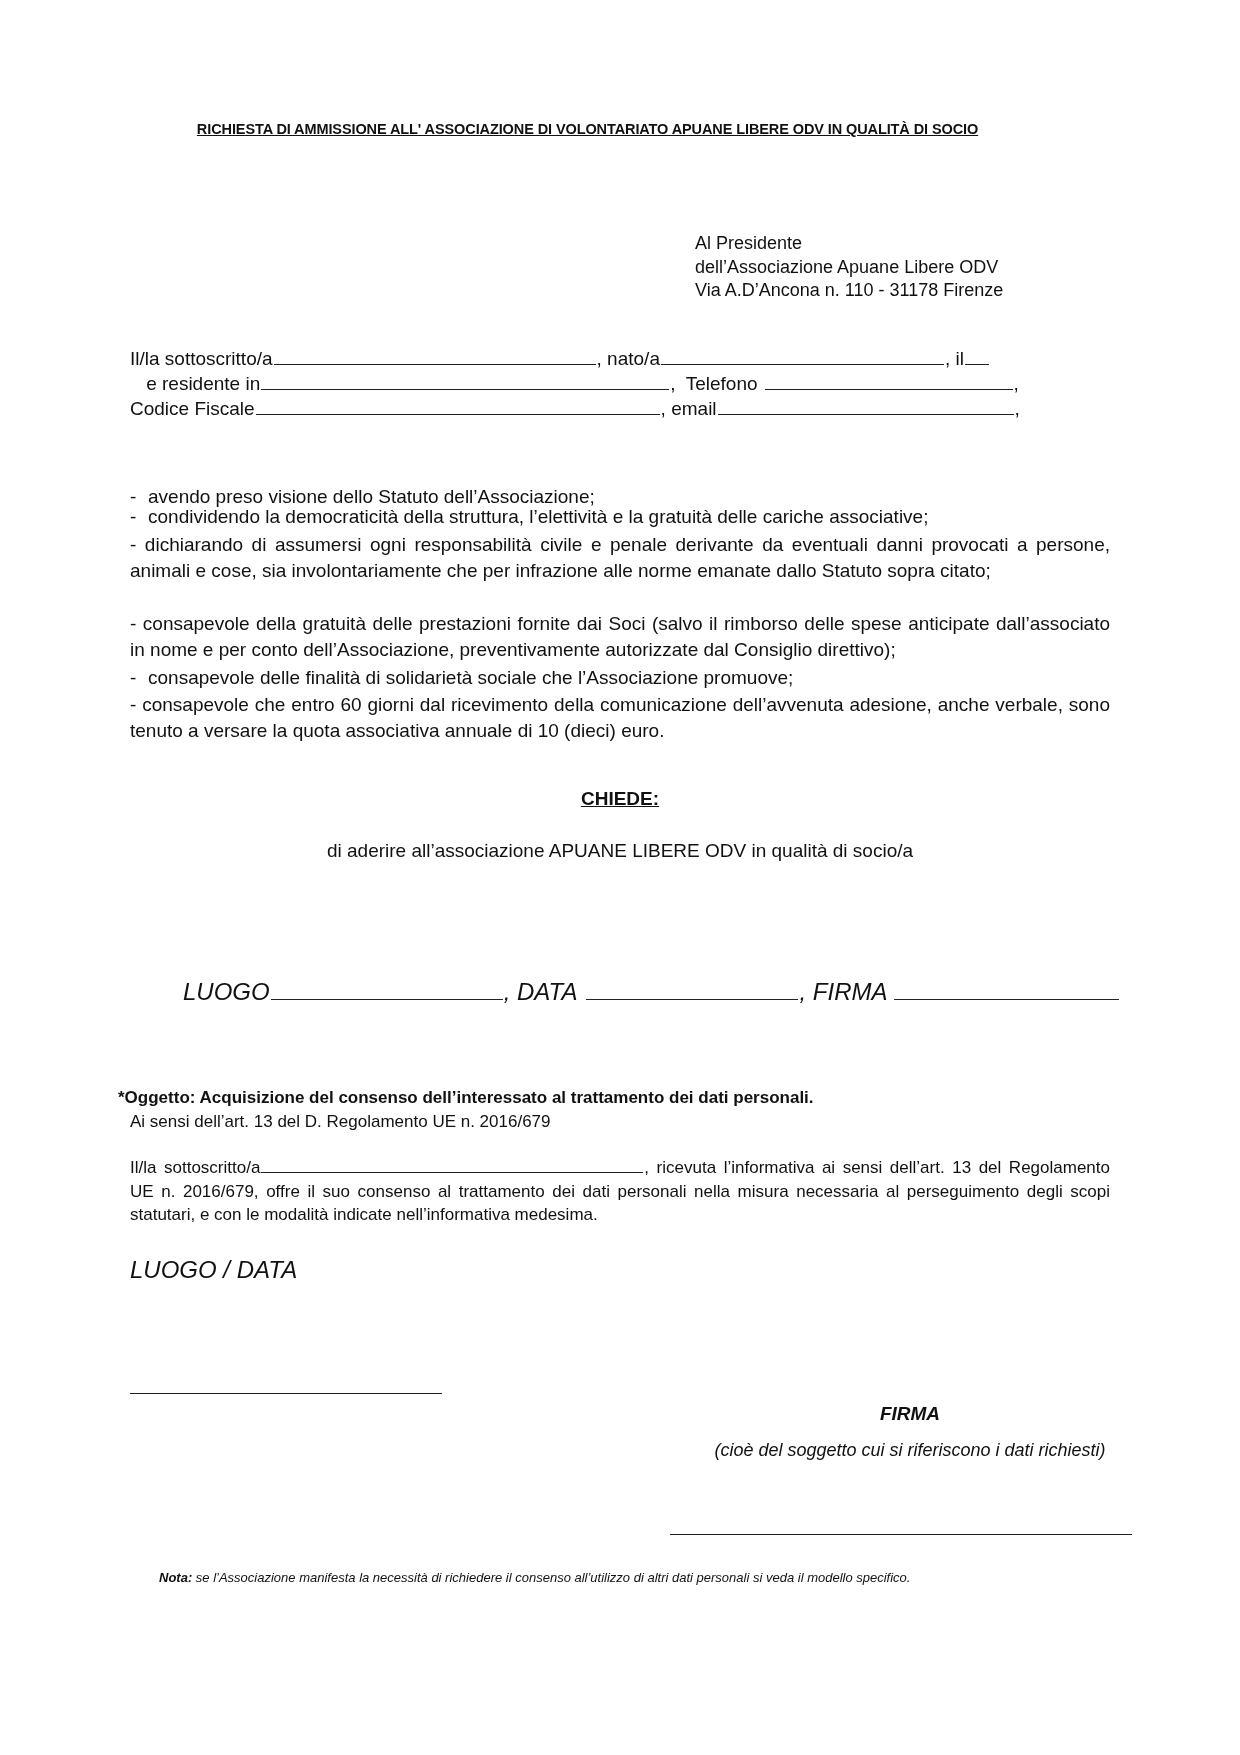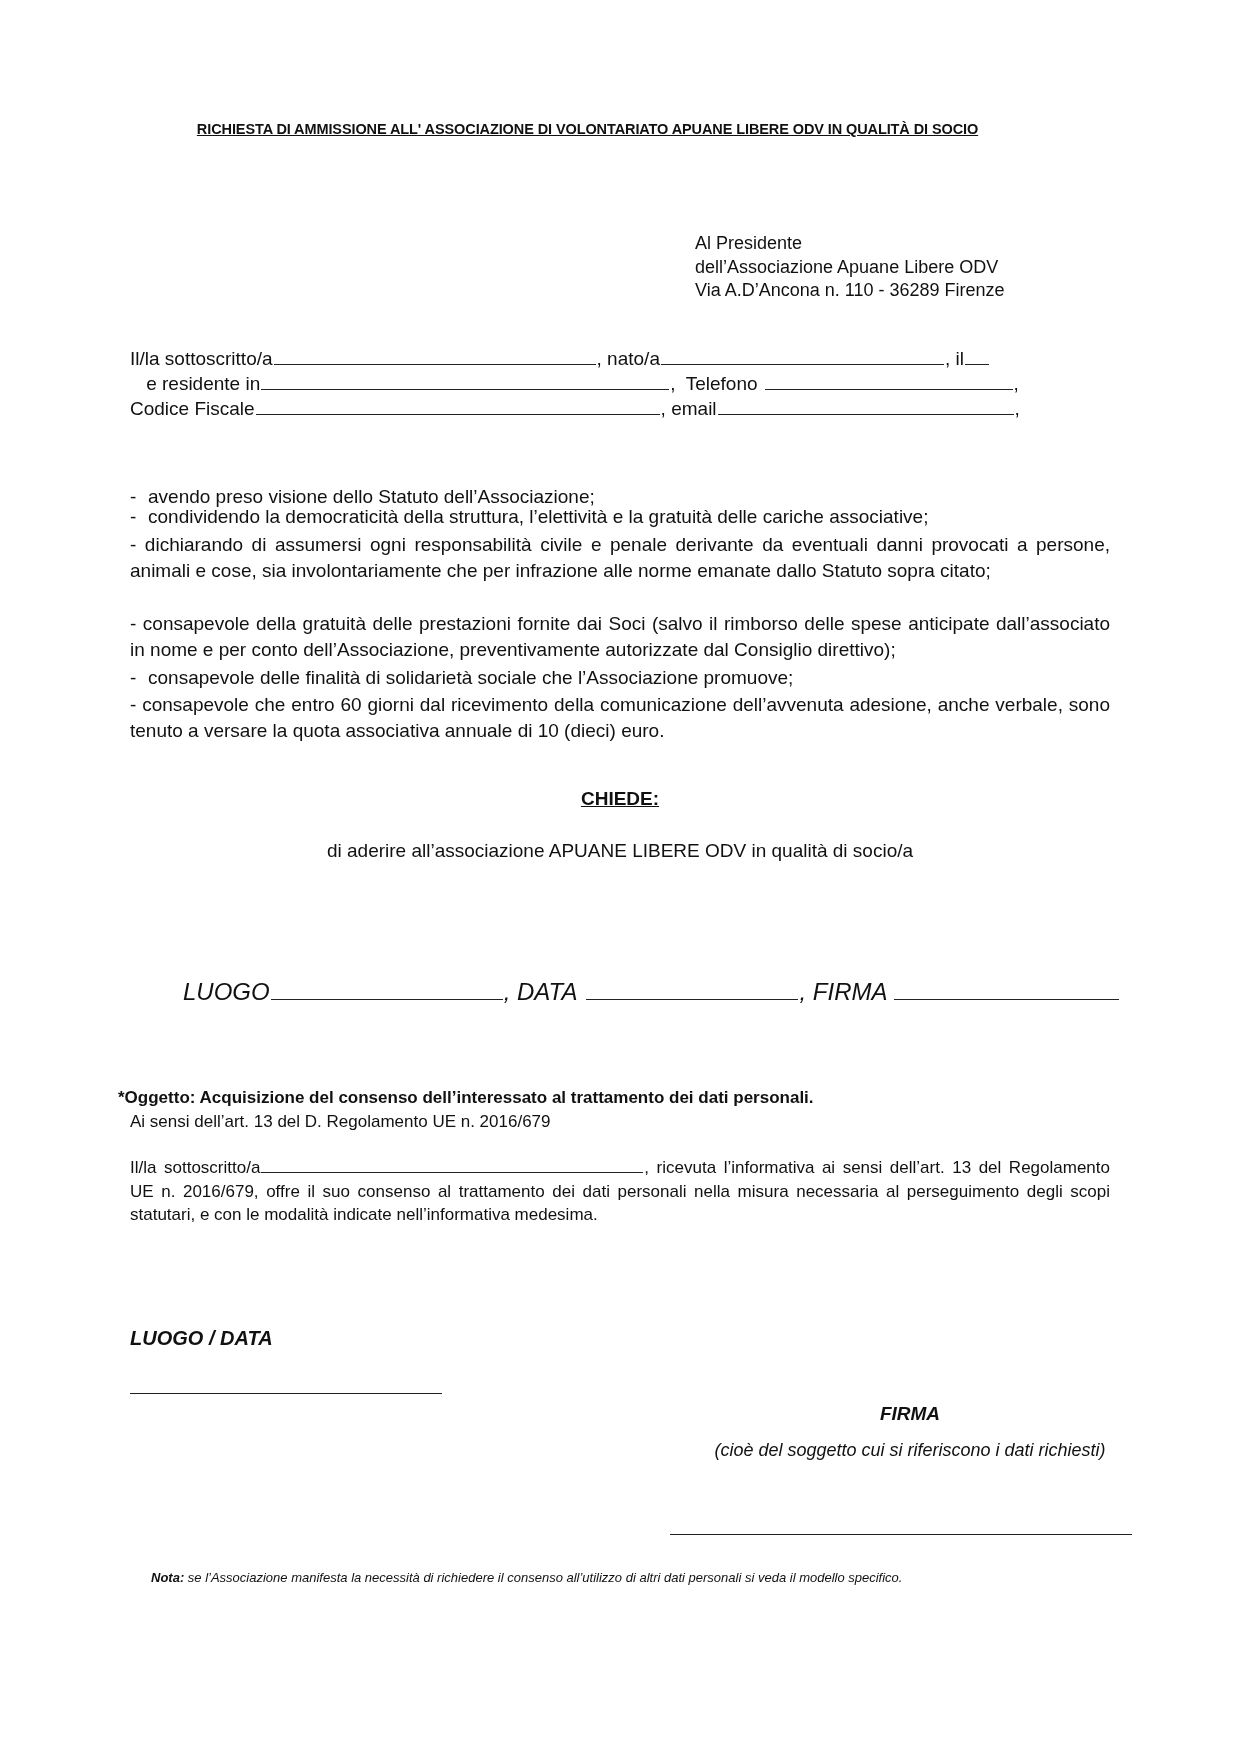--- a/index.html
+++ b/index.html
@@ -16,36 +16,36 @@
          white-space:normal; }
   .bul .dash { display:inline-block; width:18px; }
   .center { left:0; width:1240px; text-align:center; }
   .chiede { top:788px; font-size:19px; font-weight:bold; text-decoration:underline; }
   .aderire { top:840px; font-size:19px; }
   .sign-row { left:183px; top:978px; font-size:24px; font-style:italic; display:flex; align-items:baseline; }
   .oggetto { left:118px; top:1088px; font-size:17px; font-weight:bold; }
   .aisensi { left:130px; top:1112px; font-size:17px; }
   .consent { left:130px; width:980px; top:1156px; font-size:17px; line-height:23.5px;
              text-align:justify; white-space:normal; }
-  .luogo-data { left:130px; top:1327px; font-size:20px; font-weight:bold; font-style:italic; }
+  .luogo-data { left:130px; top:1256px; font-size:24px; font-weight:normal; font-style:italic; }
   .line { position:absolute; border-bottom:1.6px solid #222; }
   .firma { left:750px; width:320px; text-align:center; top:1403px; font-size:19px; font-weight:bold; font-style:italic; }
   .cioe { left:680px; width:460px; text-align:center; top:1440px; font-size:18px; font-style:italic; }
-  .nota { left:151px; top:1570px; font-size:13px; font-style:italic; }
+  .nota { left:159px; top:1570px; font-size:13px; font-style:italic; }
   .nota b { font-weight:bold; }
 </style>
 </head>
 <body>
 
 <div class="abs title">RICHIESTA DI AMMISSIONE ALL' ASSOCIAZIONE DI VOLONTARIATO APUANE LIBERE ODV IN QUALITÀ DI SOCIO</div>
 
 <div class="abs addr">
   <div>Al Presidente</div>
   <div>dell’Associazione Apuane Libere ODV</div>
-  <div>Via A.D’Ancona n. 110 - 36289 Firenze</div>
+  <div>Via A.D’Ancona n. 110 - 31178 Firenze</div>
 </div>
 
 <div class="abs form-line" style="top:348px;">
   <span>Il/la sottoscritto/a</span>
   <span class="blank" style="width:322px;"></span>
   <span>, nato/a</span>
   <span class="blank" style="width:283px;"></span>
   <span>, il</span>
   <span class="blank" style="width:24px;"></span>
 </div>

